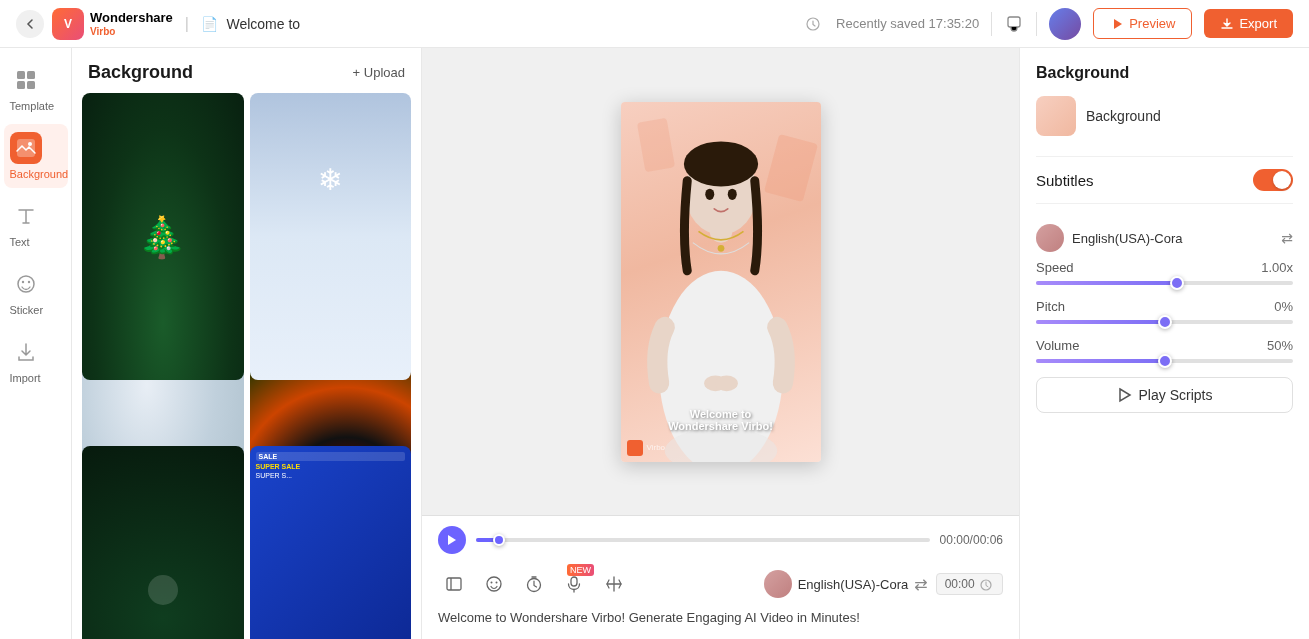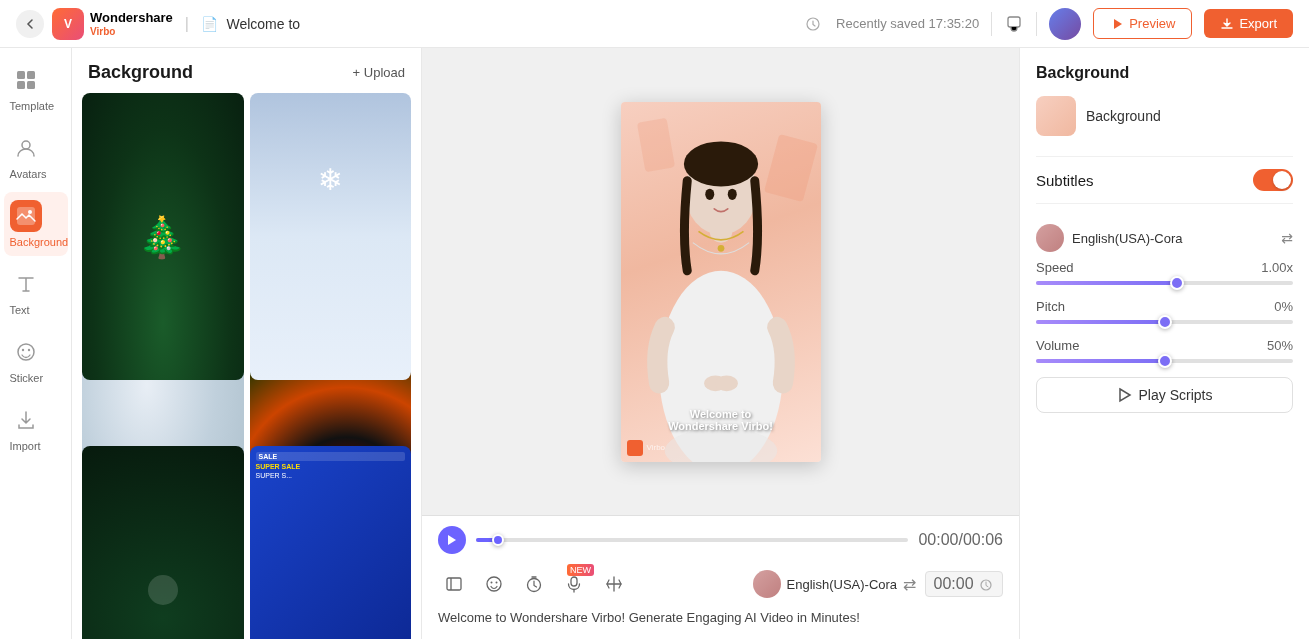--- a/index.html
+++ b/index.html
@@ -66,21 +66,21 @@
     .watermark-logo { width: 16px; height: 16px; background: #f06030; border-radius: 3px; }
     .watermark-text { font-size: 8px; color: rgba(255,255,255,0.7); }
 
     
     .timeline-area { background: #fff; border-top: 1px solid #e0e0e0; padding: 10px 16px; }
     .timeline-bar-row { display: flex; align-items: center; gap: 10px; margin-bottom: 8px; }
     .play-btn { width: 28px; height: 28px; background: #6c63ff; border-radius: 50%; border: none; cursor: pointer; display: flex; align-items: center; justify-content: center; }
     .timeline-track { flex: 1; height: 4px; background: #e0e0e0; border-radius: 2px; position: relative; }
     .timeline-progress { width: 5%; height: 100%; background: #6c63ff; border-radius: 2px; }
     .timeline-dot { position: absolute; left: 5%; top: 50%; transform: translate(-50%, -50%); width: 12px; height: 12px; background: #6c63ff; border-radius: 50%; border: 2px solid white; box-shadow: 0 1px 4px rgba(0,0,0,0.3); }
-    .time-text { font-size: 16px; color: #666; white-space: nowrap; }
+    .time-text { font-size: 12px; color: #666; white-space: nowrap; }
 
     .controls-row { display: flex; align-items: center; gap: 8px; padding: 6px 0; }
     .ctrl-icon { width: 32px; height: 32px; display: flex; align-items: center; justify-content: center; cursor: pointer; color: #555; font-size: 16px; }
     .new-badge { background: linear-gradient(90deg, #ff6b35, #e94e77); color: white; font-size: 9px; border-radius: 3px; padding: 1px 3px; font-weight: normal; }
     .ctrl-spacer { flex: 1; }
     .script-text { font-size: 13px; color: #444; padding: 4px 0; }
     .lang-selector { display: flex; align-items: center; gap: 6px; margin-left: auto; }
     .lang-avatar { width: 28px; height: 28px; border-radius: 50%; background: #d4a0a0; overflow: hidden; }
     .lang-name { font-size: 13px; color: #333; }
     .lang-swap { font-size: 16px; color: #888; cursor: pointer; }
@@ -172,29 +172,20 @@
       <div class="icon-box">
         <svg viewBox="0 0 22 22" fill="none">
             <rect x="2" y="2" width="8" height="8" rx="1.5" fill="#999"></rect>
             <rect x="12" y="2" width="8" height="8" rx="1.5" fill="#999"></rect>
             <rect x="2" y="12" width="8" height="8" rx="1.5" fill="#999"></rect>
             <rect x="12" y="12" width="8" height="8" rx="1.5" fill="#999"></rect>
           </svg>
       </div>
       <span class="sidebar-label">Template</span>
     </div>
-    <div class="sidebar-item">
-      <div class="icon-box">
-        <svg viewBox="0 0 22 22" fill="none">
-            <circle cx="11" cy="8" r="4" stroke="#999" stroke-width="1.5"></circle>
-            <path d="M3 19c0-4 3.6-7 8-7s8 3 8 7" stroke="#999" stroke-width="1.5" stroke-linecap="round"></path>
-          </svg>
-      </div>
-      <span class="sidebar-label">Avatars</span>
-    </div>
     <div class="sidebar-item active">
       <div class="icon-box active-icon">
         <svg viewBox="0 0 22 22" fill="none">
             <rect x="2" y="2" width="18" height="18" rx="3" fill="white" opacity="0.3"></rect>
             <path d="M2 14l5-5 4 4 3-3 6 6" stroke="white" stroke-width="1.5" stroke-linecap="round"></path>
             <circle cx="15" cy="7" r="2" fill="white"></circle>
           </svg>
       </div>
       <span class="sidebar-label" style="color:#f06030;">Background</span>
     </div>

